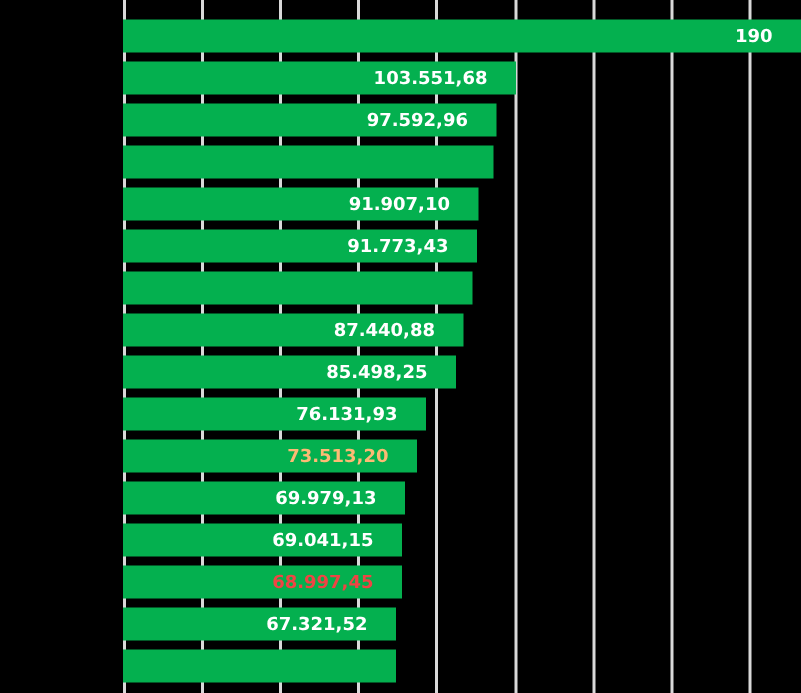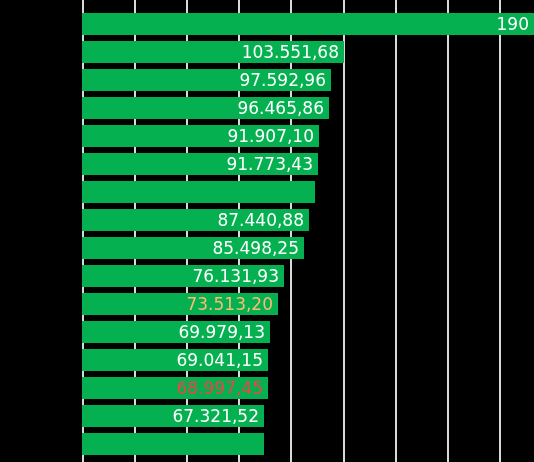--- a/index.html
+++ b/index.html
@@ -52,26 +52,26 @@
     top: 0;
     height: 22px;
     background: #04b04f;
     box-sizing: border-box;
   }
   .bar-label {
     position: absolute;
     top: 0;
     height: 22px;
     line-height: 22px;
-    font-size: 17px;
-    font-weight: normal;
+    font-size: 12px;
+    font-weight: bold;
     color: #ffffff;
     white-space: nowrap;
     text-align: right;
-    padding-right: 5px;
+    padding-right: 19px;
     box-sizing: border-box;
   }
 </style>
 </head>
 <body>
 
 <div id="chart-root">
 
   <div class="gridlines">
       <div class="gridline" style="left: 82px; background: rgb(217, 217, 217);"></div>
@@ -93,21 +93,20 @@
       <div class="bar-row" style="top: 41px; height: 22px;">
         <div class="bar" style="width: 262px; height: 22px; background: rgb(4, 176, 79);"></div>
         <div class="bar-label" style="color: rgb(255, 255, 255); height: 22px; line-height: 22px; right: 190px;">103.551,68</div>
       </div>
       <div class="bar-row" style="top: 69px; height: 22px;">
         <div class="bar" style="width: 249px; height: 22px; background: rgb(4, 176, 79);"></div>
         <div class="bar-label" style="color: rgb(255, 255, 255); height: 22px; line-height: 22px; right: 203px;">97.592,96</div>
       </div>
       <div class="bar-row" style="top: 97px; height: 22px;">
         <div class="bar" style="width: 247px; height: 22px; background: rgb(4, 176, 79);"></div>
-        <div class="bar-label" style="color: rgb(255, 255, 255); height: 22px; line-height: 22px; right: 205px;">96.465,86</div>
       </div>
       <div class="bar-row" style="top: 125px; height: 22px;">
         <div class="bar" style="width: 237px; height: 22px; background: rgb(4, 176, 79);"></div>
         <div class="bar-label" style="color: rgb(255, 255, 255); height: 22px; line-height: 22px; right: 215px;">91.907,10</div>
       </div>
       <div class="bar-row" style="top: 153px; height: 22px;">
         <div class="bar" style="width: 236px; height: 22px; background: rgb(4, 176, 79);"></div>
         <div class="bar-label" style="color: rgb(255, 255, 255); height: 22px; line-height: 22px; right: 216px;">91.773,43</div>
       </div>
       <div class="bar-row" style="top: 181px; height: 22px;">

